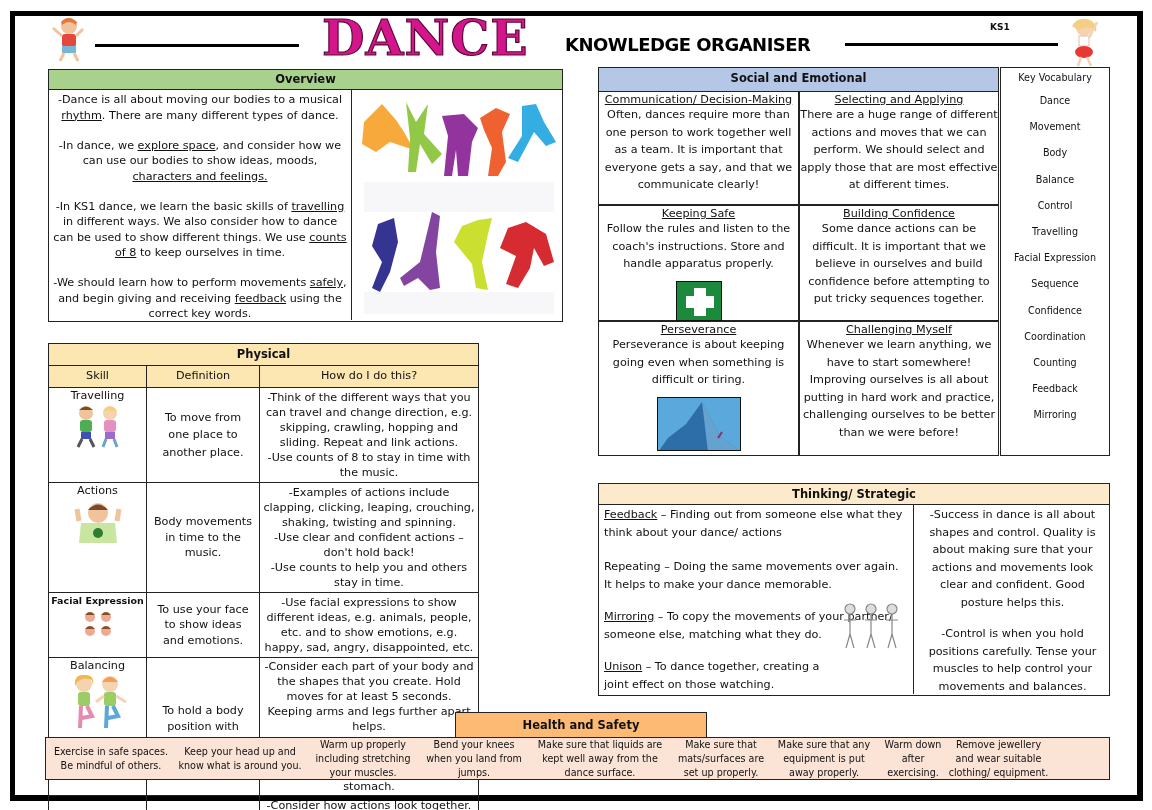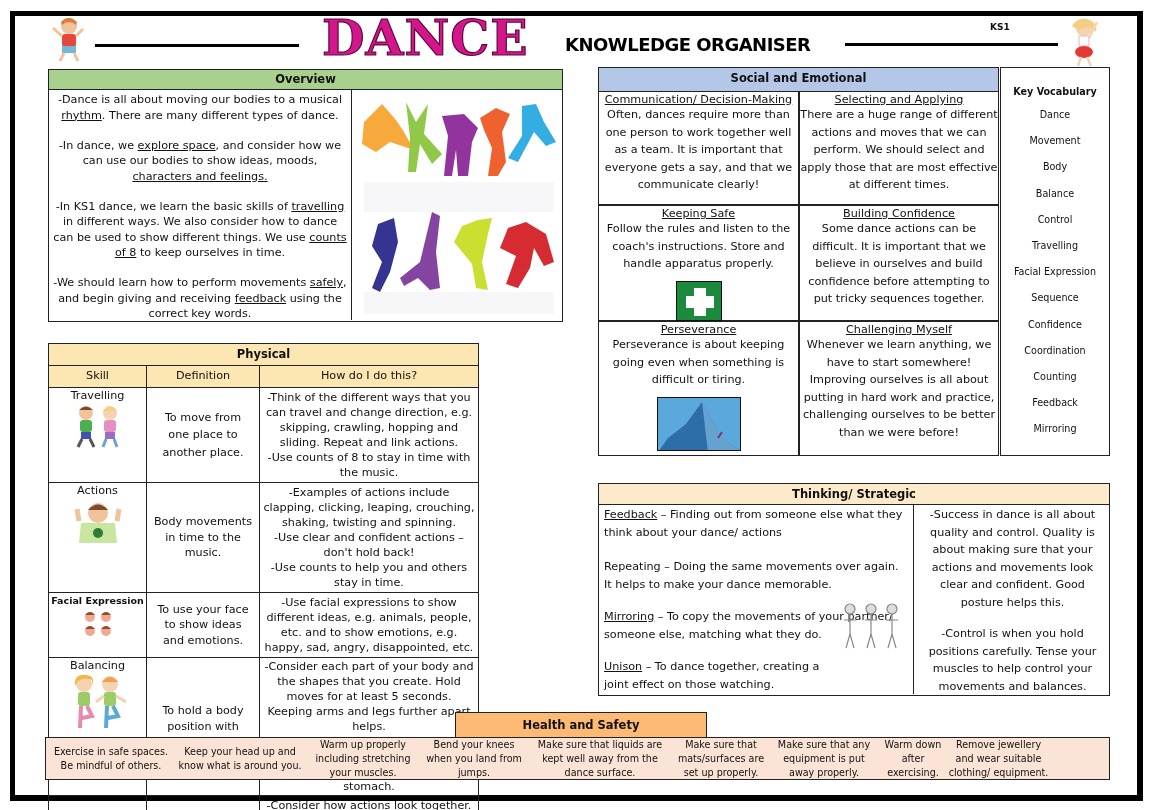--- a/index.html
+++ b/index.html
@@ -30,21 +30,21 @@
   .phys th { background: #fce6b1; }
   .skill-cell { vertical-align: top !important; padding-top: 1px; }
   .skill-cell .nm { display: block; font-size: 11.2px; }
   .skill-cell .nm.small { font-size: 9.5px; font-weight: bold; }
 
   
   .soc-cell { position: absolute; text-align: center; font-size: 11.2px; line-height: 17.5px; padding-top: 1px; }
   .soc-cell .ttl { text-decoration: underline; display: block; line-height: 13px; }
 
   .vocab { position: absolute; left: 1000px; top: 67px; width: 110px; height: 389px; border: 1.5px solid #222; text-align: center; }
-  .vocab .vh { font-weight: bold; font-size: 9.6px; margin-top: 18px; }
+  .vocab .vh { font-weight: normal; font-size: 9.6px; margin-top: 4px; }
   .vocab .vi { font-size: 9.6px; height: 26.2px; line-height: 26.2px; }
 
   
   .think-left { position: absolute; left: 0; top: 20px; width: 315px; height: 190px; border-right: 1.5px solid #222; font-size: 11.2px; line-height: 17.5px; padding: 2px 5px; }
   .think-left p { margin-bottom: 15px; }
   .think-right { position: absolute; left: 316px; top: 20px; width: 195px; font-size: 11.2px; line-height: 17.5px; text-align: center; padding: 2px 4px; }
   .think-right p { margin-bottom: 14px; }
 
   
   .hs-title { position: absolute; left: 455px; top: 712px; width: 252px; height: 26px; border: 1.5px solid #222; border-bottom: none; background: #fdba74; font-weight: bold; font-size: 11.5px; text-align: center; line-height: 25px; }
@@ -273,21 +273,21 @@
             <path d="M11 12 L11 32 M5 18 L17 18 M11 32 L7 46 M11 32 L15 46"></path>
           <circle cx="32" cy="7" r="5" fill="#ddd"></circle>
             <path d="M32 12 L32 32 M26 18 L38 18 M32 32 L28 46 M32 32 L36 46"></path>
           <circle cx="53" cy="7" r="5" fill="#ddd"></circle>
             <path d="M53 12 L53 32 M47 18 L59 18 M53 32 L49 46 M53 32 L57 46"></path>
         </g>
       </svg>
     </div>
   </div>
   <div class="think-right">
-    <p>-Success in dance is all about quality and control. Quality is about making sure that your actions and movements look clear and confident. Good posture helps this.</p>
+    <p>-Success in dance is all about shapes and control. Quality is about making sure that your actions and movements look clear and confident. Good posture helps this.</p>
     <p>-Control is when you hold positions carefully. Tense your muscles to help control your movements and balances.</p>
   </div>
 </div>
 
 <div class="hs-title">Health and Safety</div>
 <div class="hs-row">
   <div class="hs-item" style="width:130px;">Exercise in safe spaces. Be mindful of others.</div>
   <div class="hs-item" style="width:128px;">Keep your head up and know what is around you.</div>
   <div class="hs-item" style="width:118px;">Warm up properly including stretching your muscles.</div>
   <div class="hs-item" style="width:104px;">Bend your knees when you land from jumps.</div>

